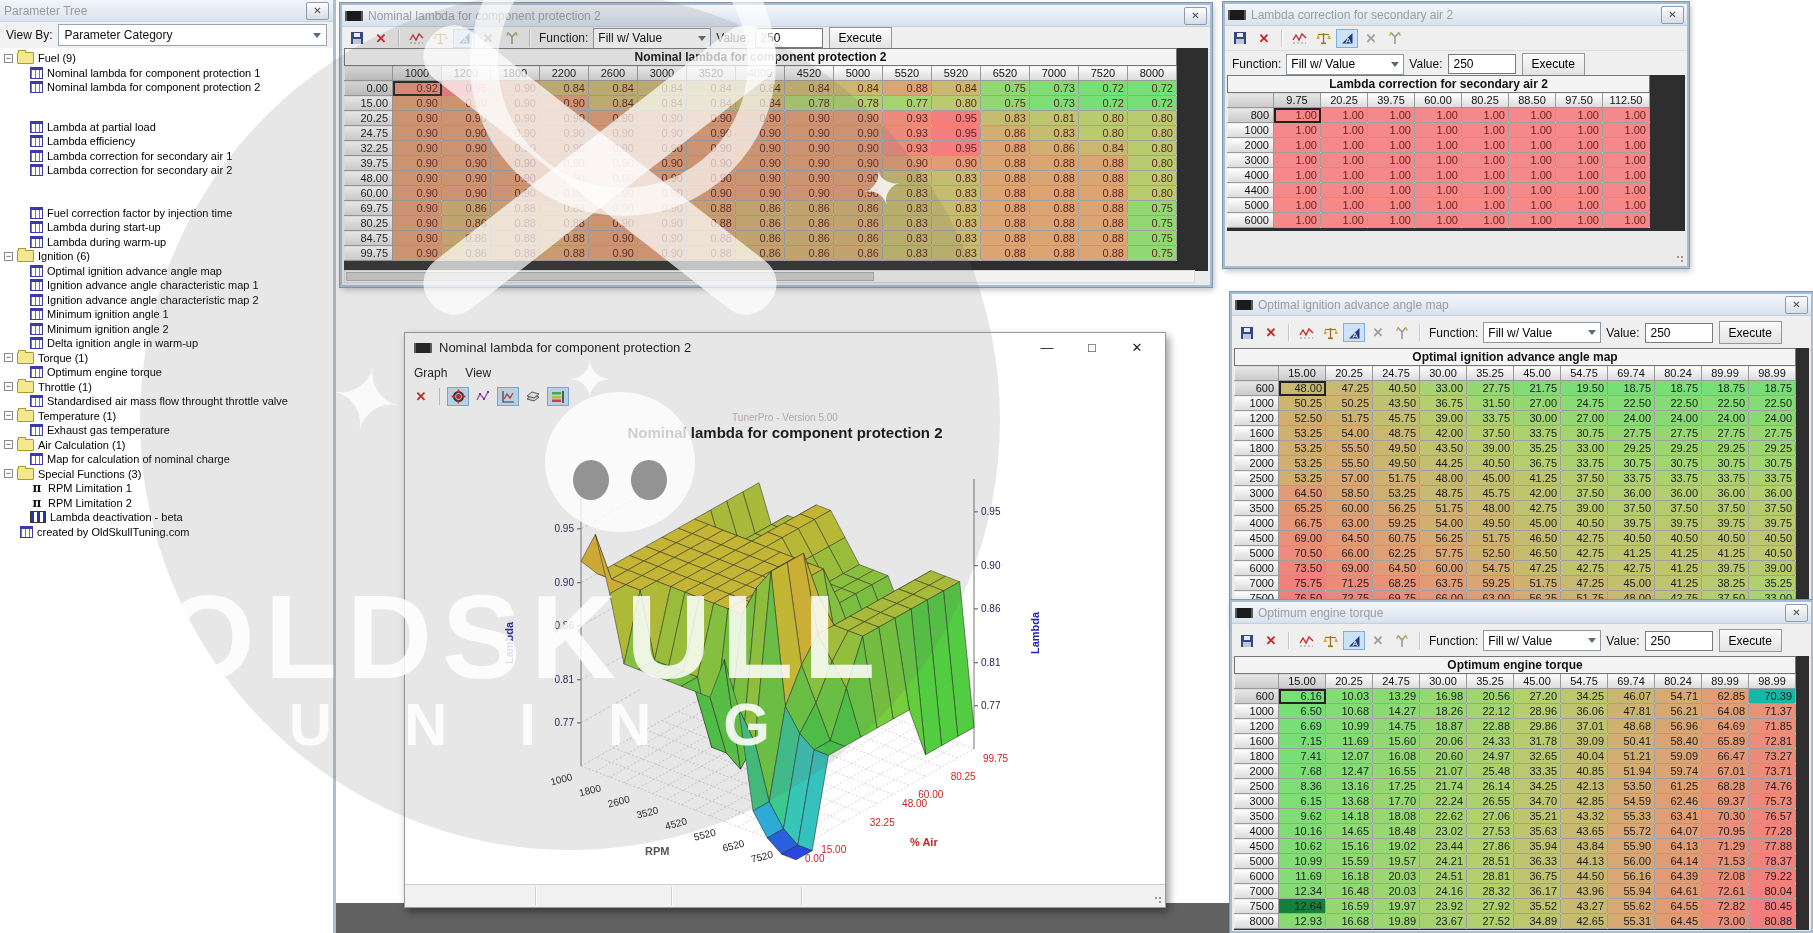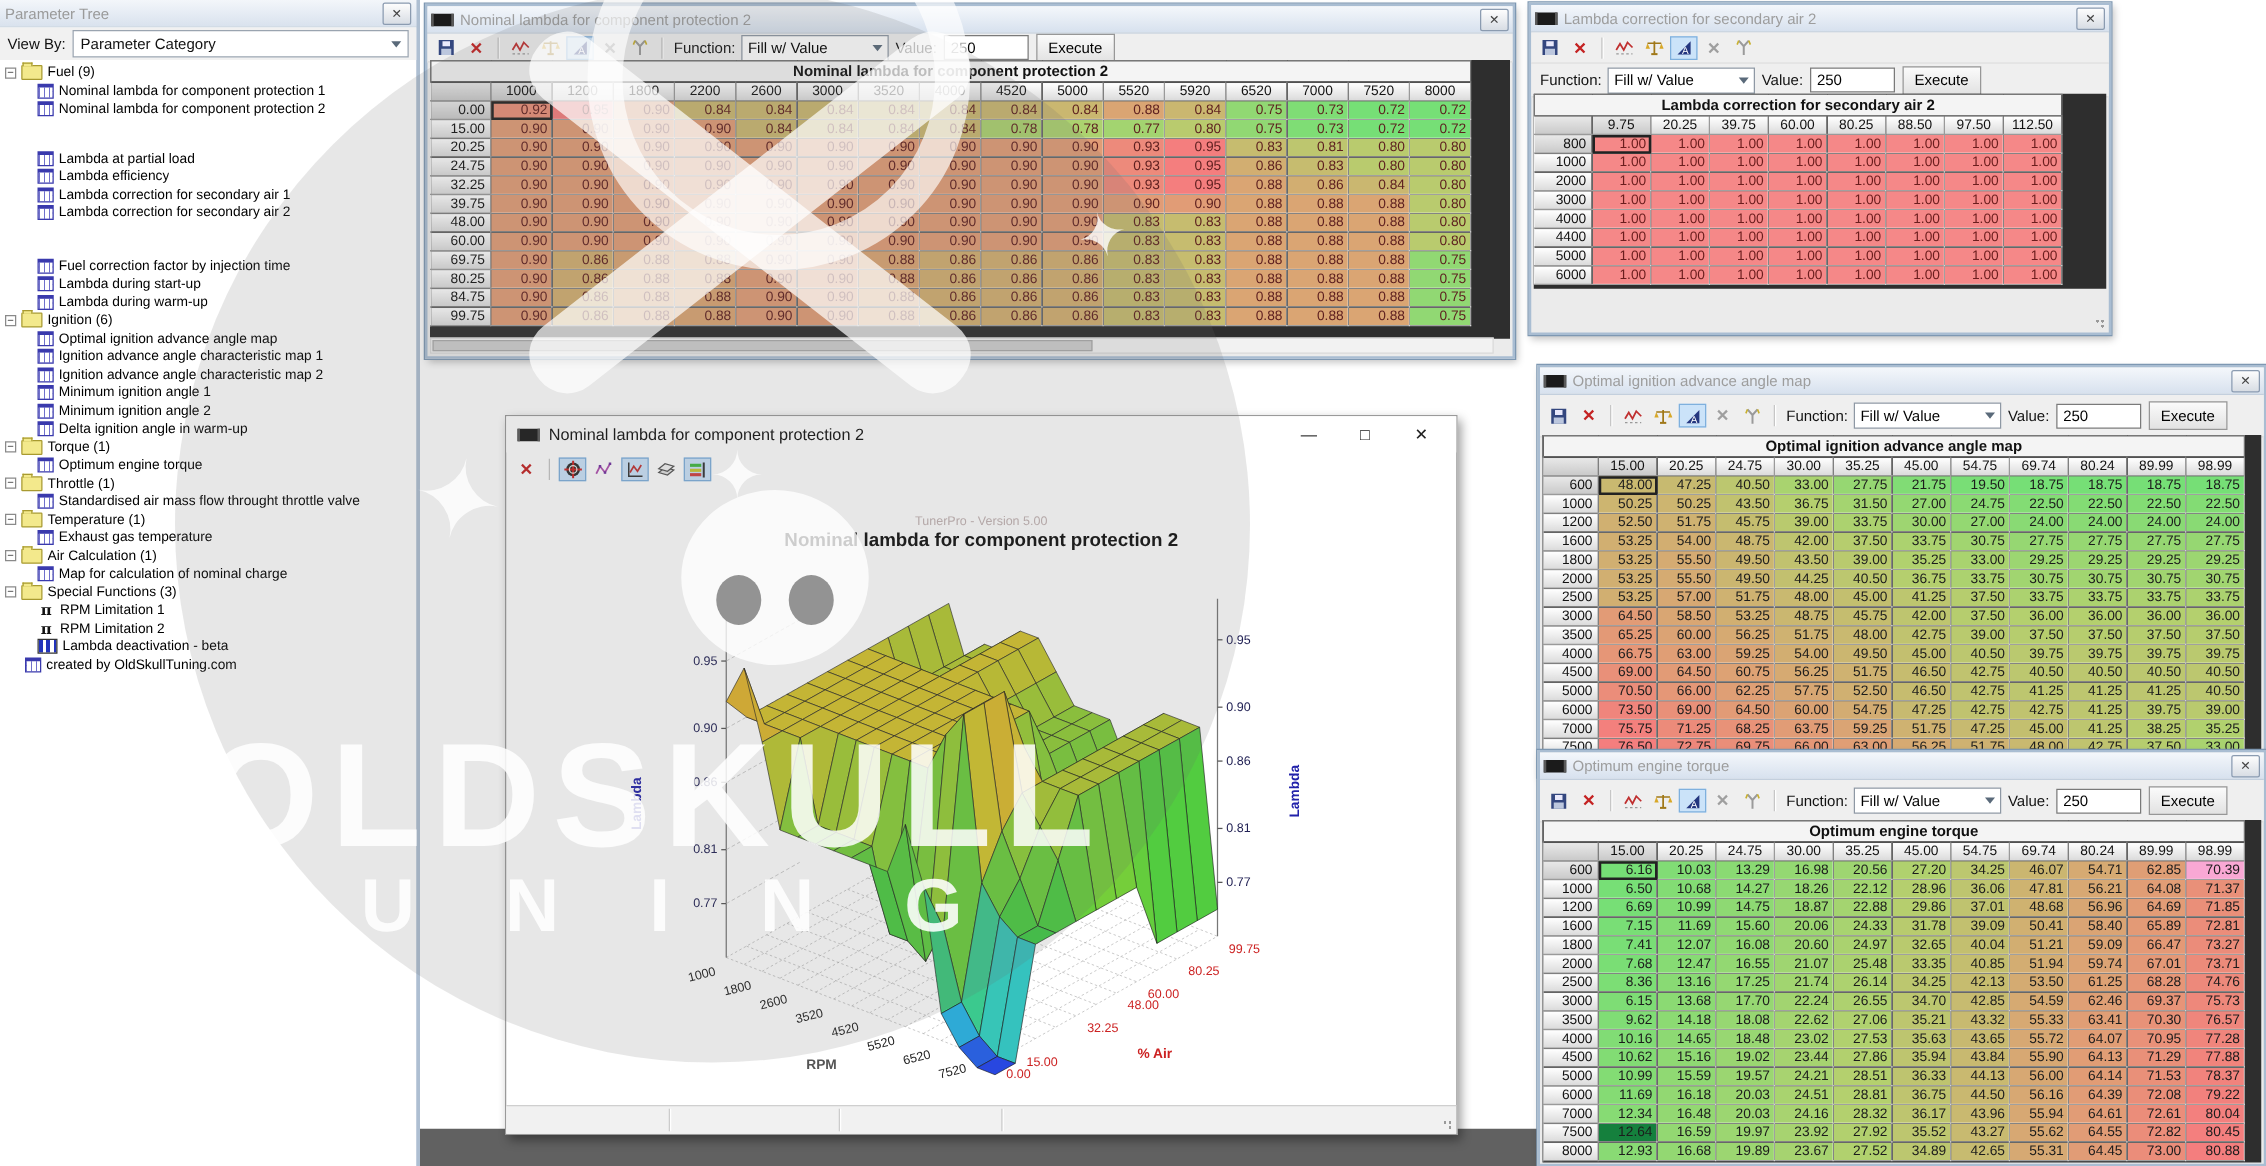--- a/index.html
+++ b/index.html
@@ -1114,21 +1114,21 @@
             <td class="cell selcell" style="background:#76df76">6.16</td>
             <td class="cell" style="background:#81dc75">10.03</td>
             <td class="cell" style="background:#8ada73">13.29</td>
             <td class="cell" style="background:#94d872">16.98</td>
             <td class="cell" style="background:#9ed571">20.56</td>
             <td class="cell" style="background:#b0d16e">27.20</td>
             <td class="cell" style="background:#bcc76f">34.25</td>
             <td class="cell" style="background:#cbb670">46.07</td>
             <td class="cell" style="background:#d6aa72">54.71</td>
             <td class="cell" style="background:#df9e75">62.85</td>
-            <td class="cell" style="background:#f9a8d4">70.39</td>
+            <td class="cell" style="background:#14b8a6">70.39</td>
           </tr>
           <tr class="dr">
             <th class="rh">1000</th>
             <td class="cell" style="background:#77df76">6.50</td>
             <td class="cell" style="background:#83dc74">10.68</td>
             <td class="cell" style="background:#8cda73">14.27</td>
             <td class="cell" style="background:#97d772">18.26</td>
             <td class="cell" style="background:#a2d470">22.12</td>
             <td class="cell" style="background:#b5cf6e">28.96</td>
             <td class="cell" style="background:#bec56f">36.06</td>
@@ -1338,20 +1338,24 @@
     </div>
   </div>
 
 <div class="graph-win">
   <div class="gw-titlebar">
     <span class="chip-icon"></span>
     <span class="gw-title">Nominal lambda for component protection 2</span>
     <span class="gw-btn">—</span>
     <span class="gw-btn">□</span>
     <span class="gw-btn">✕</span>
+  </div>
+  <div class="gw-menubar">
+    <span class="gw-menu-item">Graph</span>
+    <span class="gw-menu-item">View</span>
   </div>
   <div class="gw-toolbar">
     <span class="tb-icon">
         <span class="redx">✕</span>
       </span>
     <span class="tb-sep"></span>
     <span class="tb-icon active">
       <svg width="15" height="15">
           <circle cx="7.5" cy="7.5" r="5.5" fill="#2b2b2b"></circle>
           <line x1="7.5" y1="0.5" x2="7.5" y2="14.5" stroke="#c22" stroke-width="1.6"></line>

